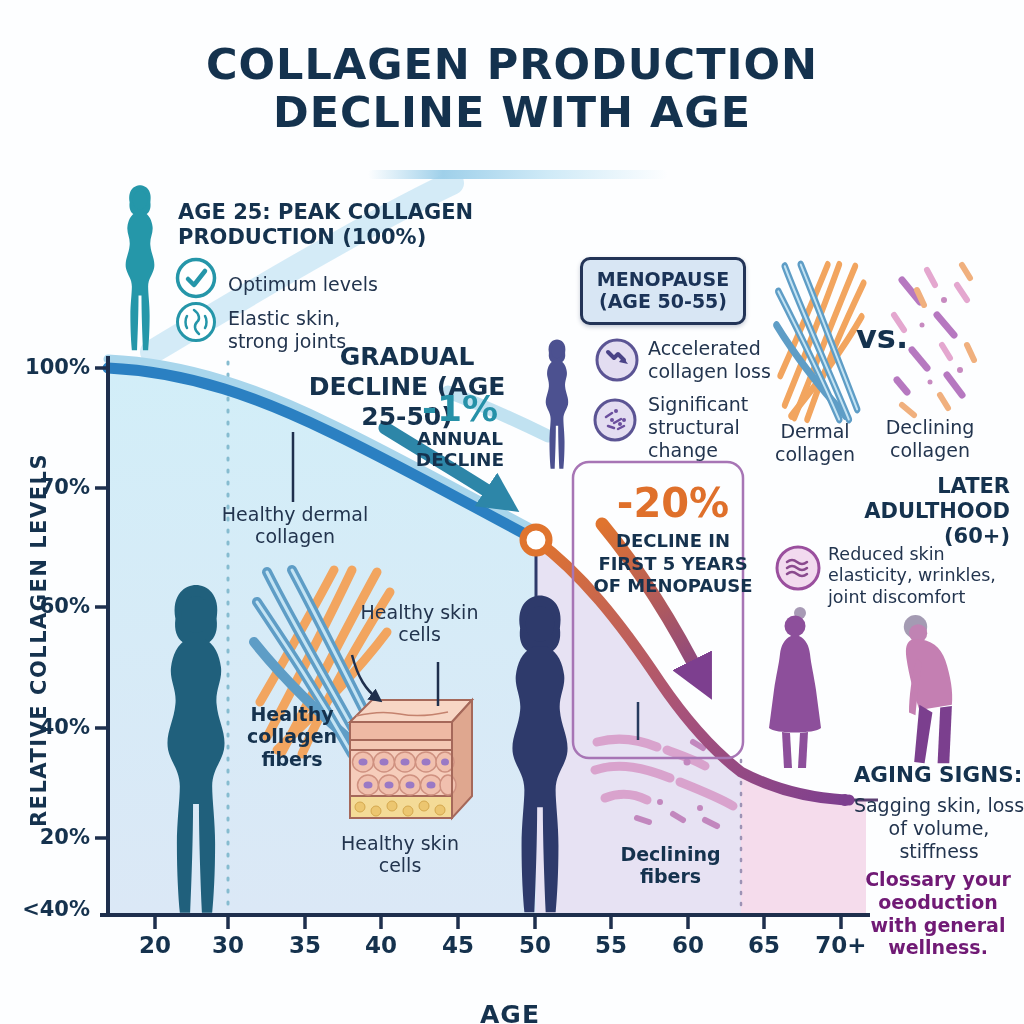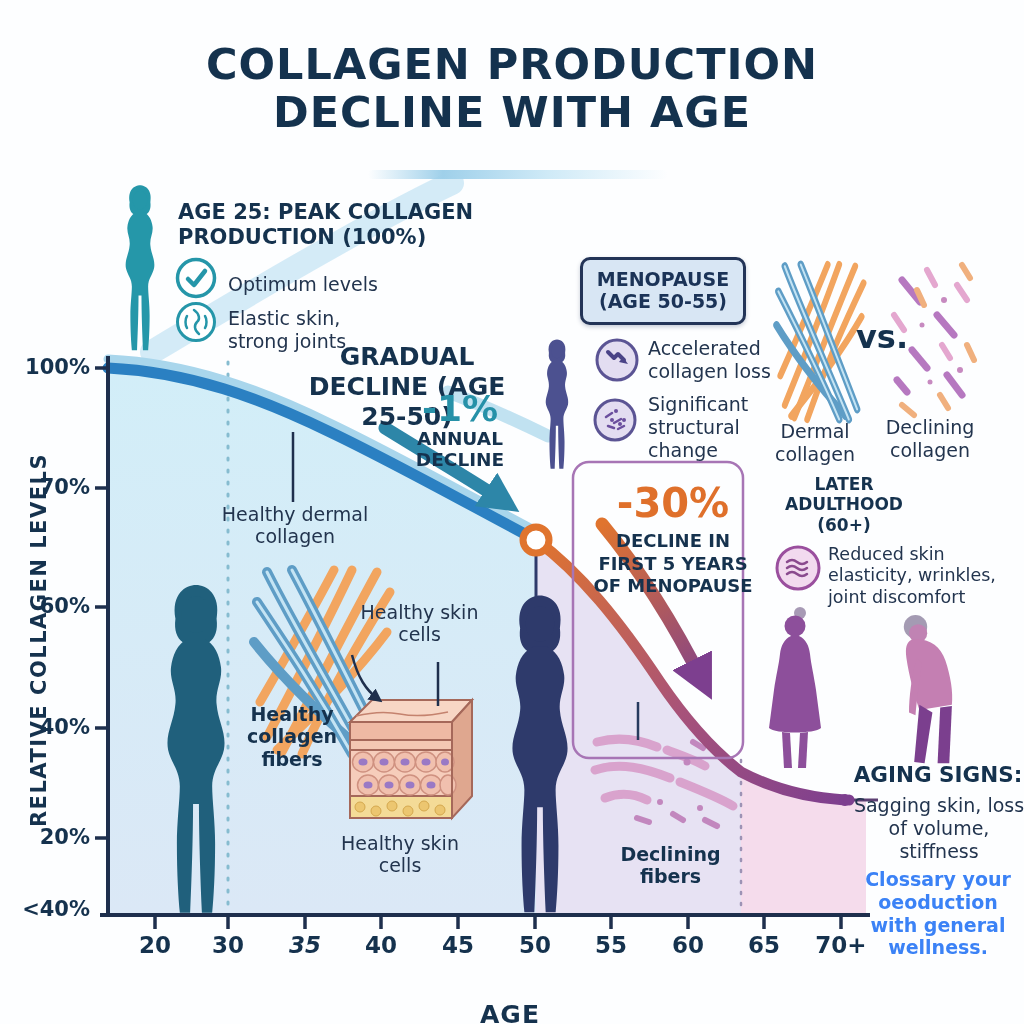--- a/index.html
+++ b/index.html
@@ -21,25 +21,25 @@
   #menopause-box{left:580px;top:257px;width:160px;height:62px;background:#d8e6f4;
          border:3px solid #233457;border-radius:10px;display:flex;align-items:center;justify-content:center;
          box-shadow:0 2px 4px rgba(30,50,90,.25);}
   #menopause-box div{font-size:19px;font-weight:bold;color:#1b3357;text-align:center;line-height:1.15;}
   .meno-b1{left:648px;top:337px;width:150px;font-size:19px;}
   .meno-b2{left:648px;top:393px;width:140px;font-size:19px;}
   .cmp-l{font-size:19px;line-height:1.2;}
   .vs{left:856px;top:318px;width:48px;font-size:32px;}
   .drop-v{left:598px;top:480px;width:150px;font-size:40px;font-weight:bold;color:#df702b;}
   .drop-l{left:590px;top:530px;width:166px;font-size:18px;line-height:1.25;}
-  .later-h{left:759px;top:474px;width:170px;font-size:17px;line-height:1.2;}
+  .later-h{left:840px;top:474px;width:170px;font-size:21px;line-height:1.2;text-align:right;}
   .later-t{left:828px;top:544px;width:195px;font-size:17.5px;text-align:left;}
   .aging-h{left:848px;top:762px;width:180px;font-size:21.5px;}
   .aging-t{left:850px;top:794px;width:178px;font-size:19px;}
-  .foot{left:852px;top:868px;width:172px;font-size:19px;font-weight:bold;color:#3b82f6;line-height:1.2;}
+  .foot{left:852px;top:868px;width:172px;font-size:19px;font-weight:bold;color:#701a75;line-height:1.2;}
   .chart-lbl{font-size:19px;line-height:1.18;}
   .ytick{width:82px;text-align:right;font-size:21px;font-weight:bold;color:#15324e;}
   .xtick{width:64px;text-align:center;font-size:23px;font-weight:bold;color:#15324e;}
   #x-axis-title{left:430px;top:1000px;width:160px;font-size:25px;letter-spacing:1px;}
   #y-axis-title{left:-238px;top:625px;width:560px;height:30px;text-align:center;font-size:21px;
          font-weight:bold;color:#15324e;letter-spacing:1.5px;transform:rotate(-90deg);}
   svg{position:absolute;left:0;top:0;}
 </style>
 </head>
 <body>
@@ -342,21 +342,21 @@
   <div id="menopause-box" class="abs">
     <div>MENOPAUSE (AGE 50-55)</div>
   </div>
   <div class="abs body-txt meno-b1">Accelerated collagen loss</div>
   <div class="abs body-txt meno-b2">Significant structural change</div>
 
   <div class="abs body-txt ctr cmp-l" style="left:757px;top:420px;width:116px;">Dermal collagen</div>
   <div class="abs hd vs">vs.</div>
   <div class="abs body-txt ctr cmp-l" style="left:872px;top:416px;width:116px;">Declining collagen</div>
 
-  <div class="abs ctr drop-v">-30%</div>
+  <div class="abs ctr drop-v">-20%</div>
   <div class="abs hd ctr drop-l">DECLINE IN FIRST 5 YEARS OF MENOPAUSE</div>
 
   <div class="abs hd ctr later-h">LATER ADULTHOOD (60+)</div>
   <div class="abs body-txt later-t">Reduced skin elasticity, wrinkles, joint discomfort</div>
 
   <div class="abs hd ctr aging-h">AGING SIGNS:</div>
   <div class="abs body-txt ctr aging-t">Sagging skin, loss of volume, stiffness</div>
   <div class="abs ctr foot">Clossary your oeoduction with general wellness.</div>
 
   <div class="abs body-txt ctr chart-lbl" style="left:210px;top:503px;width:170px;">Healthy dermal collagen</div>
@@ -367,21 +367,21 @@
 
   <div class="abs ytick" style="left:8px;top:355px;">100%</div>
   <div class="abs ytick" style="left:8px;top:475px;">70%</div>
   <div class="abs ytick" style="left:8px;top:594px;">60%</div>
   <div class="abs ytick" style="left:8px;top:715px;">40%</div>
   <div class="abs ytick" style="left:8px;top:825px;">20%</div>
   <div class="abs ytick" style="left:8px;top:897px;">&lt;40%</div>
 
   <div class="abs xtick" style="left:123px;top:932px;">20</div>
   <div class="abs xtick" style="left:196px;top:932px;">30</div>
-  <div class="abs xtick" style="left:273px;top:932px;font-style:italic;">35</div>
+  <div class="abs xtick" style="left:273px;top:932px;">35</div>
   <div class="abs xtick" style="left:349px;top:932px;">40</div>
   <div class="abs xtick" style="left:426px;top:932px;">45</div>
   <div class="abs xtick" style="left:503px;top:932px;">50</div>
   <div class="abs xtick" style="left:579px;top:932px;">55</div>
   <div class="abs xtick" style="left:656px;top:932px;">60</div>
   <div class="abs xtick" style="left:732px;top:932px;">65</div>
   <div class="abs xtick" style="left:809px;top:932px;">70+</div>
 
   <div id="x-axis-title" class="abs hd ctr">AGE</div>
   <div id="y-axis-title" class="abs">RELATIVE COLLAGEN LEVELS</div>

